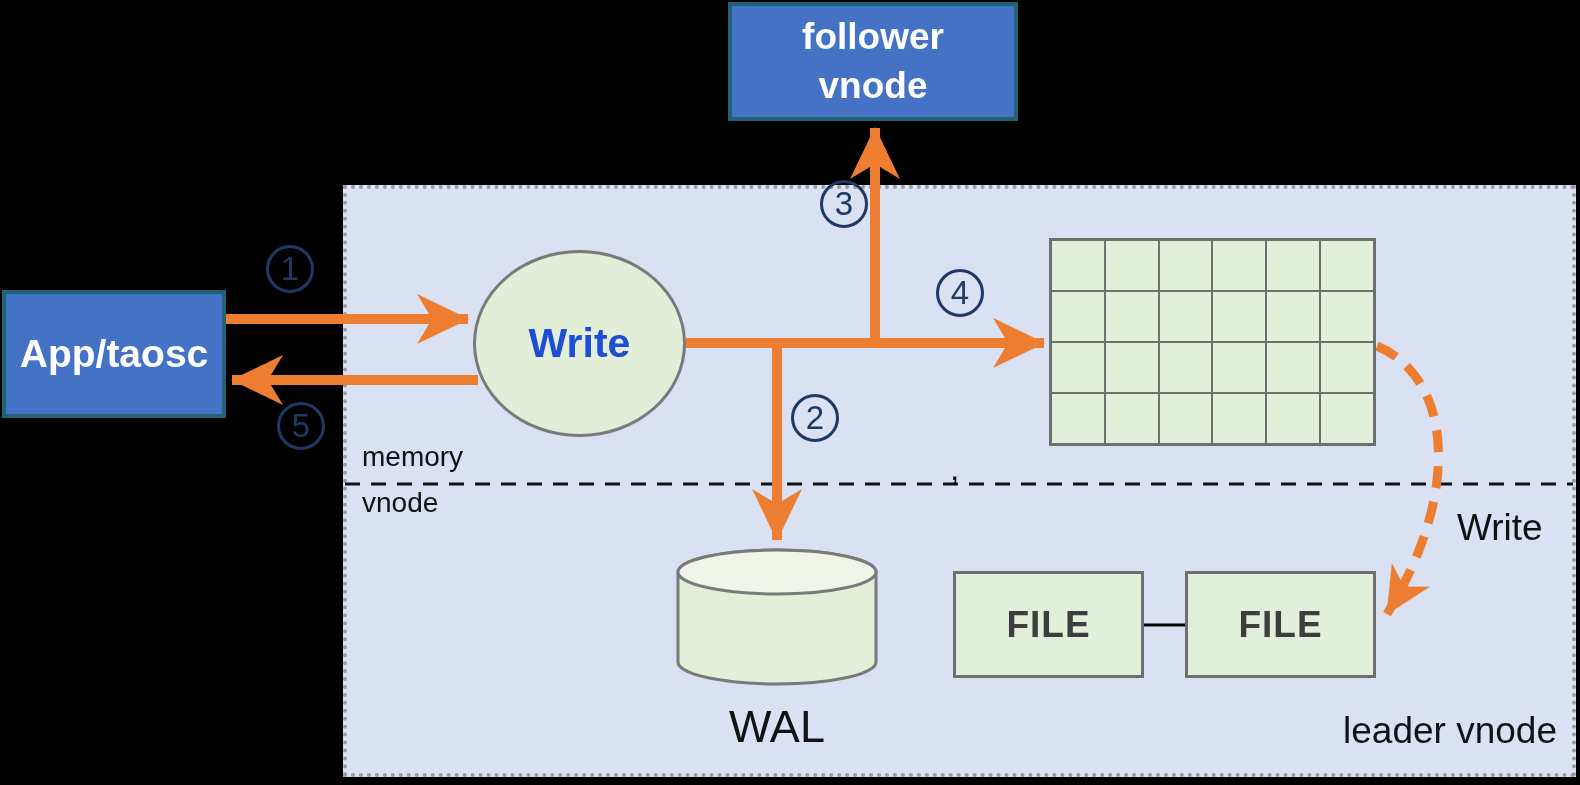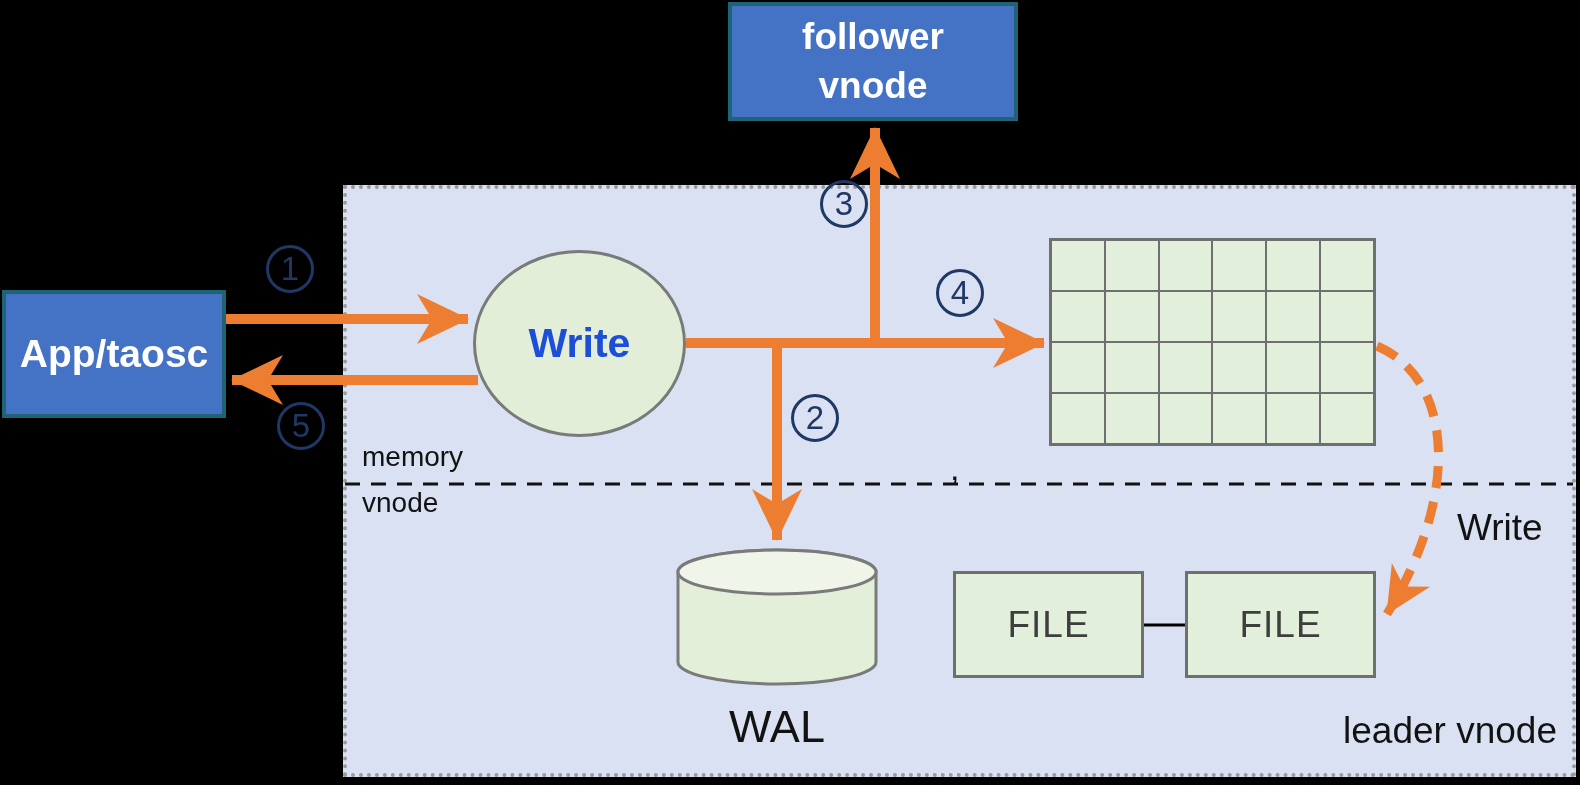--- a/index.html
+++ b/index.html
@@ -74,21 +74,21 @@
     position: absolute;
     top: 571px;
     width: 191px; height: 107px;
     background: #E2EFDA;
     border: 3px solid #6F6F6F;
     box-sizing: border-box;
     display: flex;
     align-items: center;
     justify-content: center;
     color: #3E3E3E;
-    font-weight: normal;
+    font-weight: bold;
     font-size: 37px;
     letter-spacing: 1px;
   }
   #file-box-1 { left: 953px; }
   #file-box-2 { left: 1185px; }
   
   .plain-label {
     position: absolute;
     color: #121212;
     font-size: 28px;

